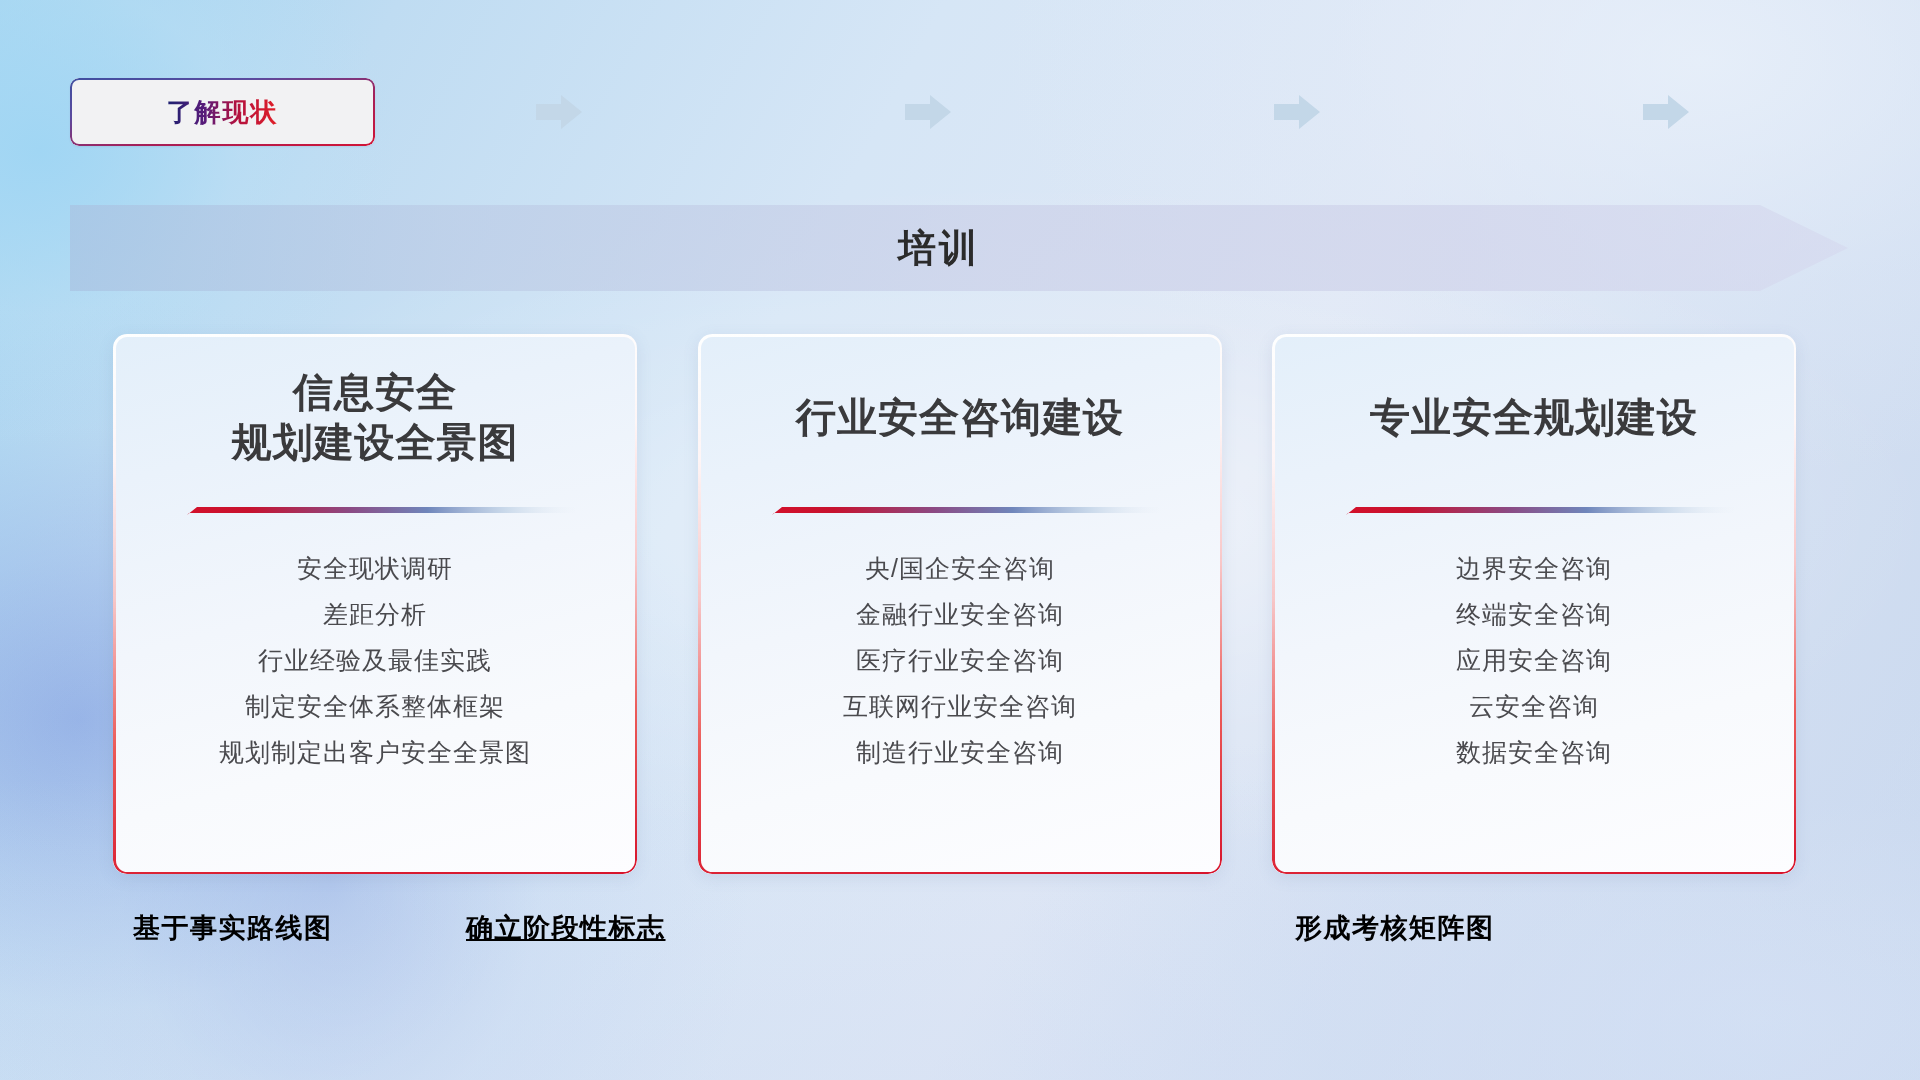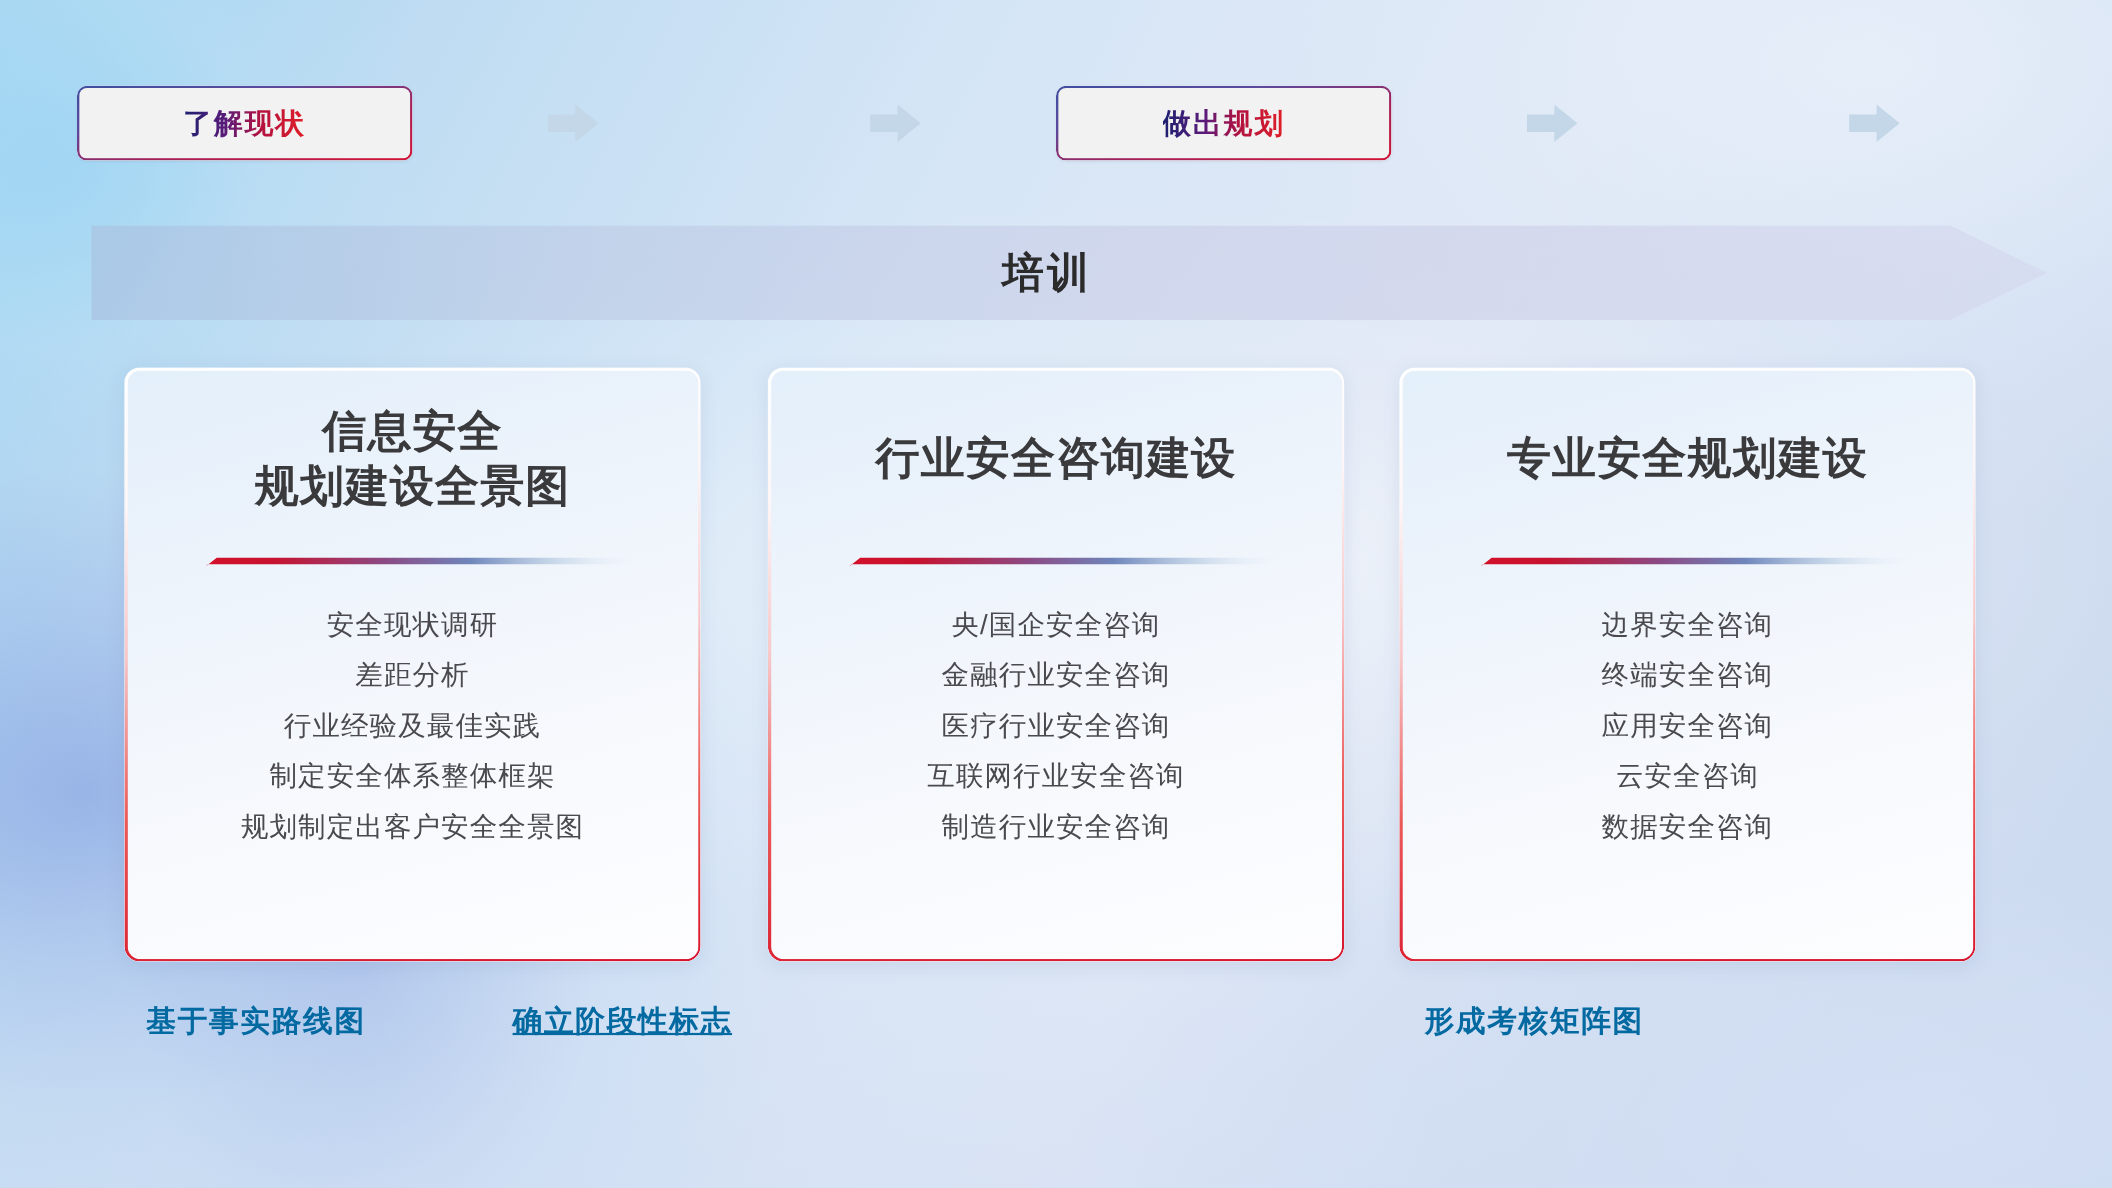--- a/index.html
+++ b/index.html
@@ -66,21 +66,21 @@
     -webkit-background-clip:text; background-clip:text; color:transparent;
     position:relative; z-index:1;
   }
   .step-arrow {
     flex:1 1 auto; display:flex; align-items:center; justify-content:center;
   }
   .step-arrow svg { display:block; }
 
   
   .banner {
-    position:absolute; top:205px; left:70px; width:1778px; height:86px;margin-left:13px;
+    position:absolute; top:205px; left:70px; width:1778px; height:86px;
   }
   .banner svg { position:absolute; inset:0; display:block; }
   .banner-title {
     position:absolute; inset:0;
     display:flex; align-items:center; justify-content:center;
     font-size:38px; font-weight:bold; color:#2b2b2b; letter-spacing:3px;
     padding-right:40px;
   }
 
   
@@ -123,21 +123,21 @@
     display:flex; flex-direction:column; align-items:center; gap:14px;
   }
   .card-list li {
     list-style:none; font-size:25px; color:#4a4a4e; letter-spacing:1px; line-height:1.28;
   }
 
   
   .bottom-labels { position:absolute; top:910px; left:0; width:1920px; height:50px; }
   .bottom-label {
     position:absolute; top:0;
-    font-size:27px; font-weight:bold; color:#0369a1; letter-spacing:1.5px;
+    font-size:27px; font-weight:bold; color:#000000; letter-spacing:1.5px;
     white-space:nowrap;
   }
 </style>
 </head>
 <body>
 
 <div id="bg">
   <div class="layer bg-base"></div>
   <div class="layer bg-glow-topleft"></div>
   <div class="layer bg-glow-topright"></div>
@@ -162,23 +162,20 @@
       </svg>
     </div>
 
 
     <div class="step-arrow">
       <svg width="46" height="34" viewBox="0 0 46 34">
         <path d="M0 9 H25 V0 L46 17 L25 34 V25 H0 Z" fill="#c3d7e8"></path>
       </svg>
     </div>
 
-    <div class="step-box">
-      <span class="step-label">做出规划</span>
-    </div>
 
     <div class="step-arrow">
       <svg width="46" height="34" viewBox="0 0 46 34">
         <path d="M0 9 H25 V0 L46 17 L25 34 V25 H0 Z" fill="#c3d7e8"></path>
       </svg>
     </div>
 
 
     <div class="step-arrow">
       <svg width="46" height="34" viewBox="0 0 46 34">

